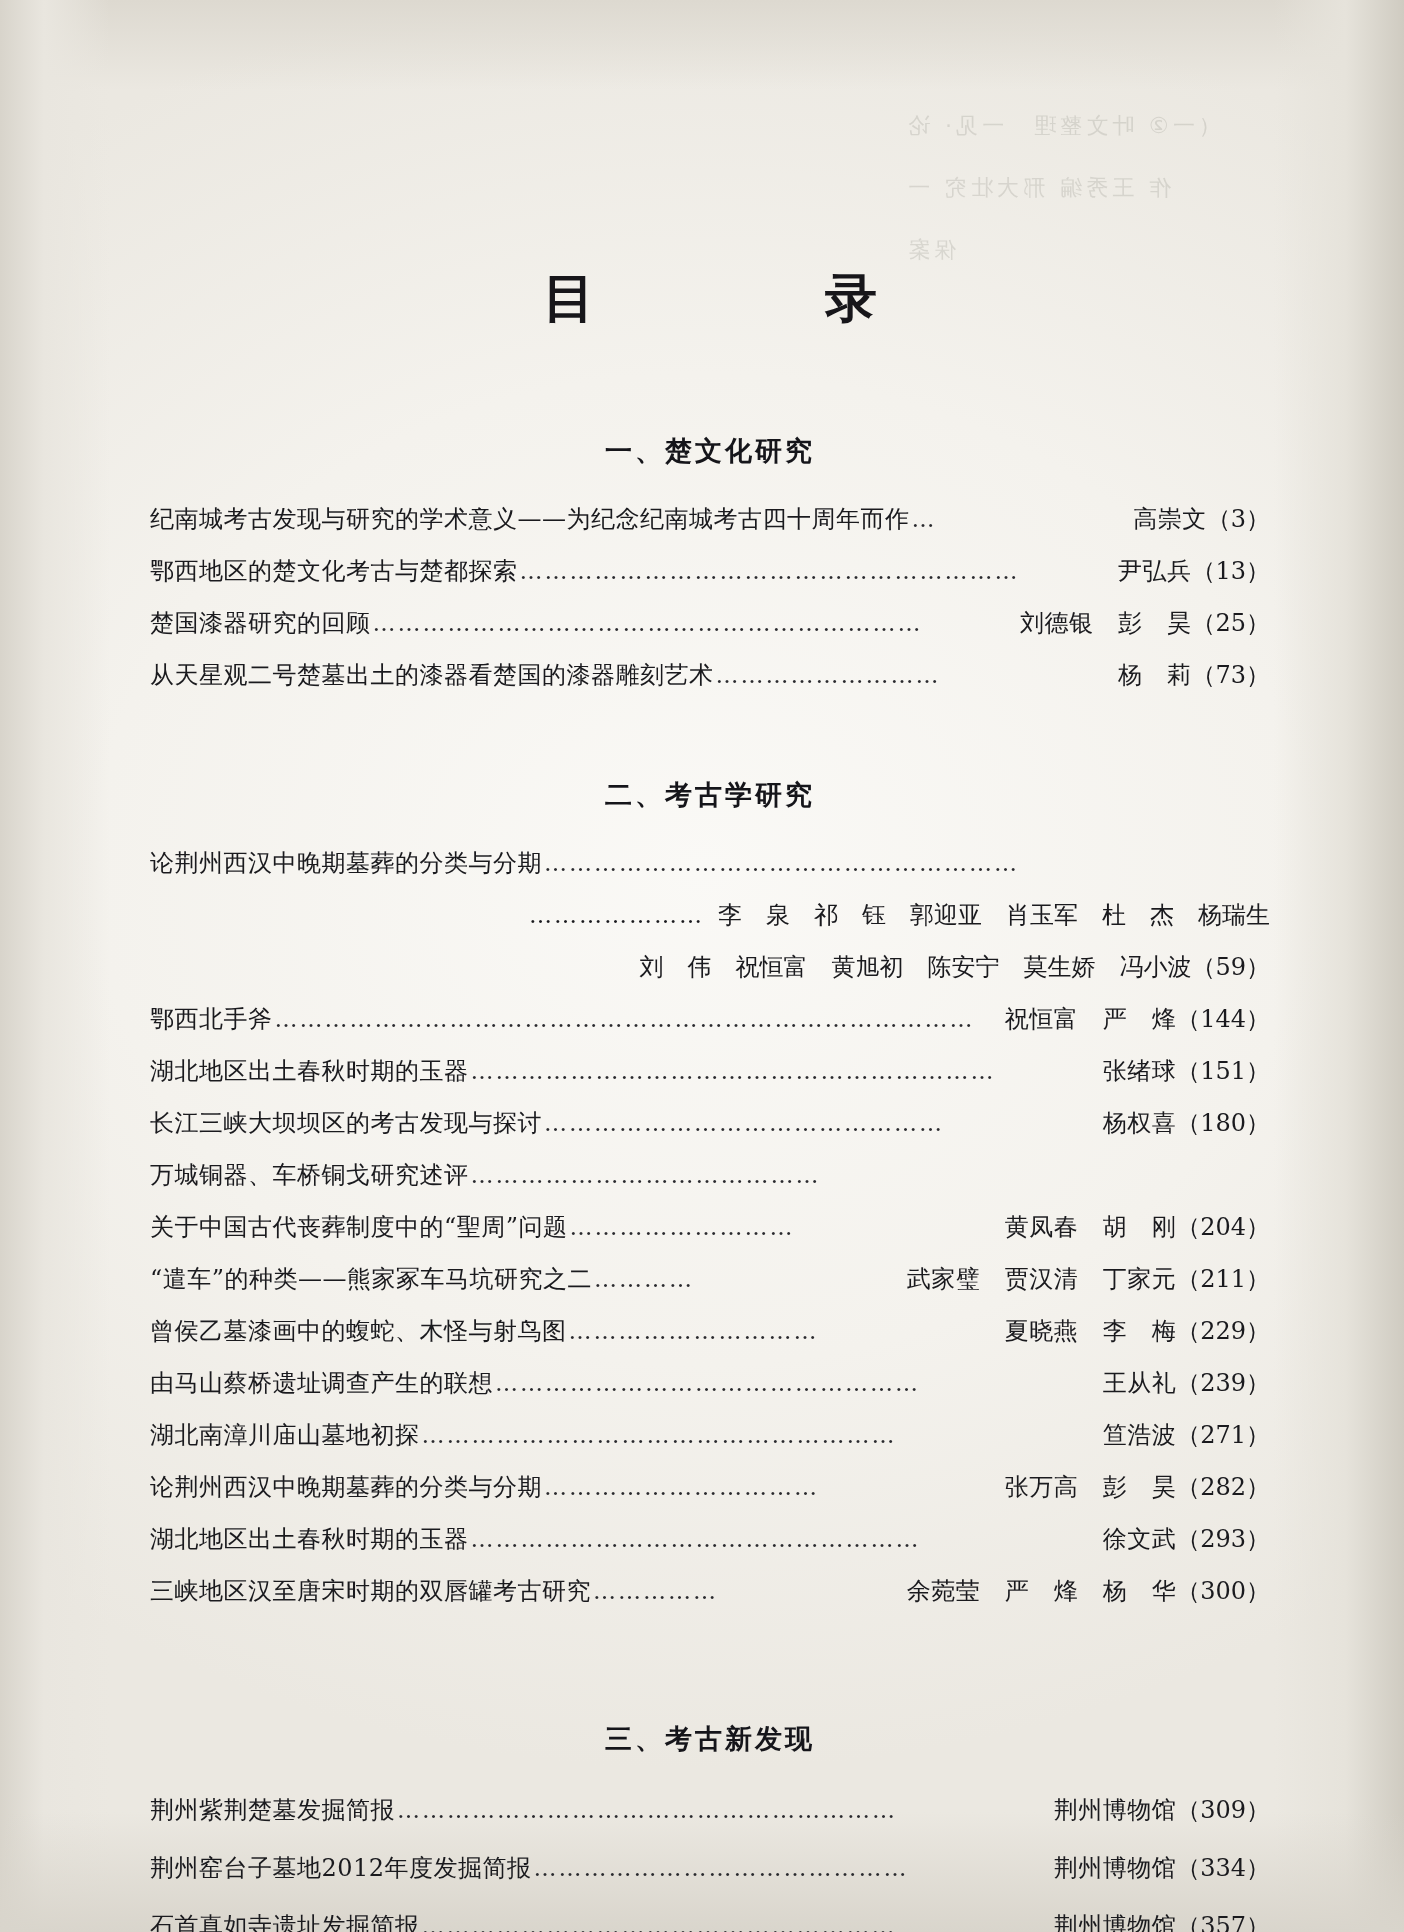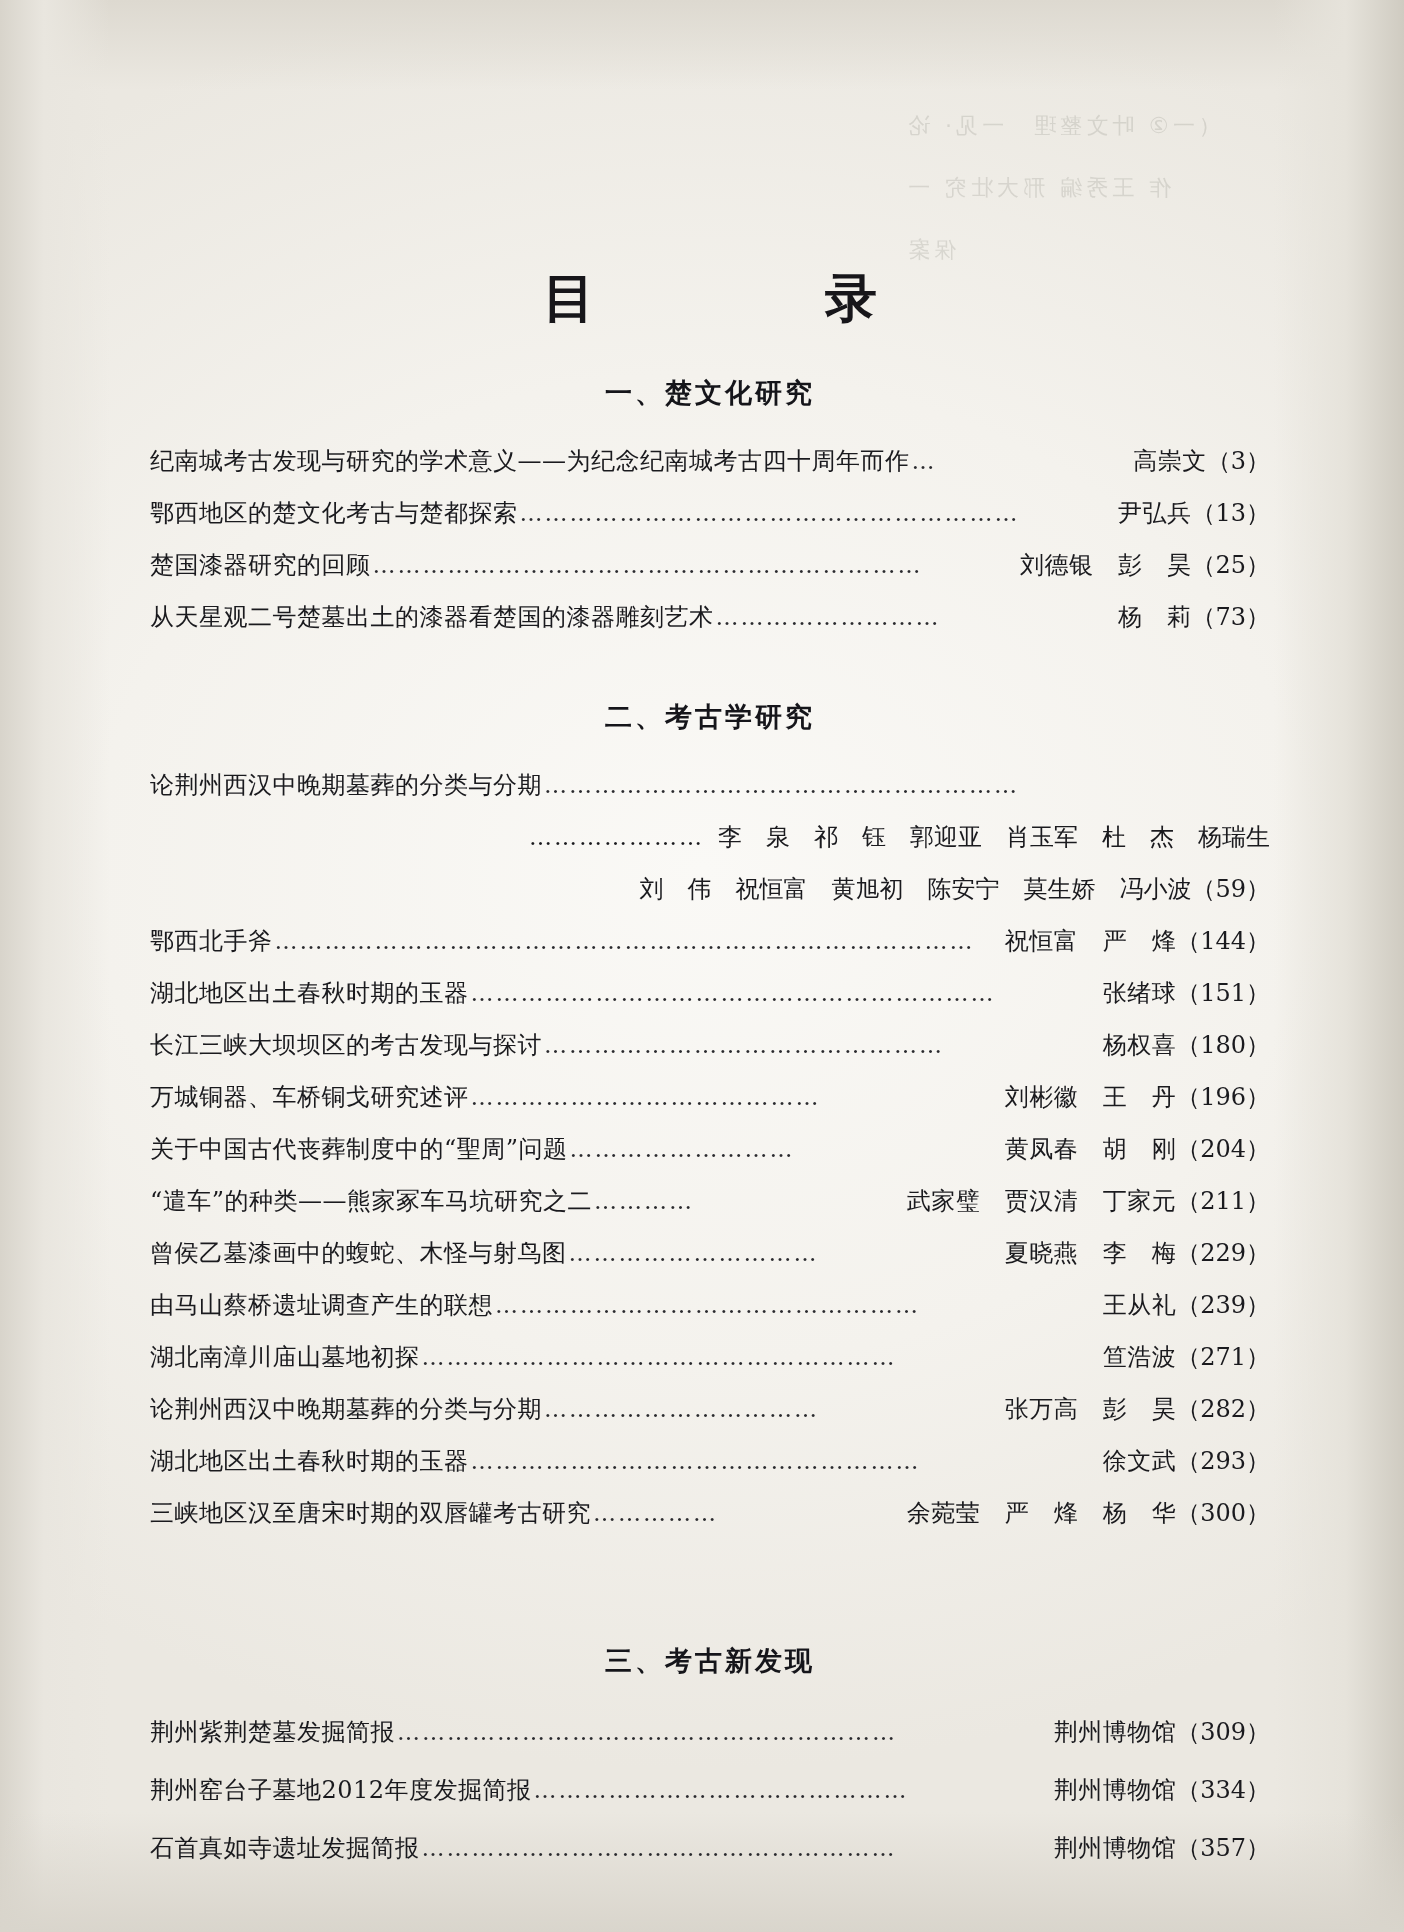--- a/index.html
+++ b/index.html
@@ -87,22 +87,22 @@
   }
 
   .section-head {
     text-align: center;
     font-family: "DejaVu Sans", "Liberation Sans", sans-serif;
     font-weight: bold;
     font-size: 27px;
     letter-spacing: 3px;
     color: #15151a;
   }
-  .sec1 { margin-top: 41px; }
-  .sec2 { margin-top: 56px; font-family: Liberation Serif, serif; }
+  .sec1 { margin-top: 99px; }
+  .sec2 { margin-top: 76px; font-family: Liberation Serif, serif; }
   .sec3 { margin-top: 52px; }
 
   .entries { margin-top: 24px; }
 
   .entry {
     display: flex;
     align-items: baseline;
     font-family: "DejaVu Serif", "Liberation Serif", serif;
     font-size: 24px;
     color: #1a1a1e;
@@ -238,21 +238,20 @@
 
       <div class="entry">
         <span class="title">长江三峡大坝坝区的考古发现与探讨</span>
         <span class="leader">…………………………………………</span>
         <span class="tail"><span class="authors">杨权喜</span><span class="page-no">（180）</span></span>
       </div>
 
       <div class="entry">
         <span class="title">万城铜器、车桥铜戈研究述评</span>
         <span class="leader">……………………………………</span>
-        <span class="tail"><span class="authors">刘彬徽　王　丹</span><span class="page-no">（196）</span></span>
       </div>
 
       <div class="entry">
         <span class="title">关于中国古代丧葬制度中的“聖周”问题</span>
         <span class="leader">………………………</span>
         <span class="tail"><span class="authors">黄凤春　胡　刚</span><span class="page-no">（204）</span></span>
       </div>
 
       <div class="entry">
         <span class="title">“遣车”的种类——熊家冢车马坑研究之二</span>

